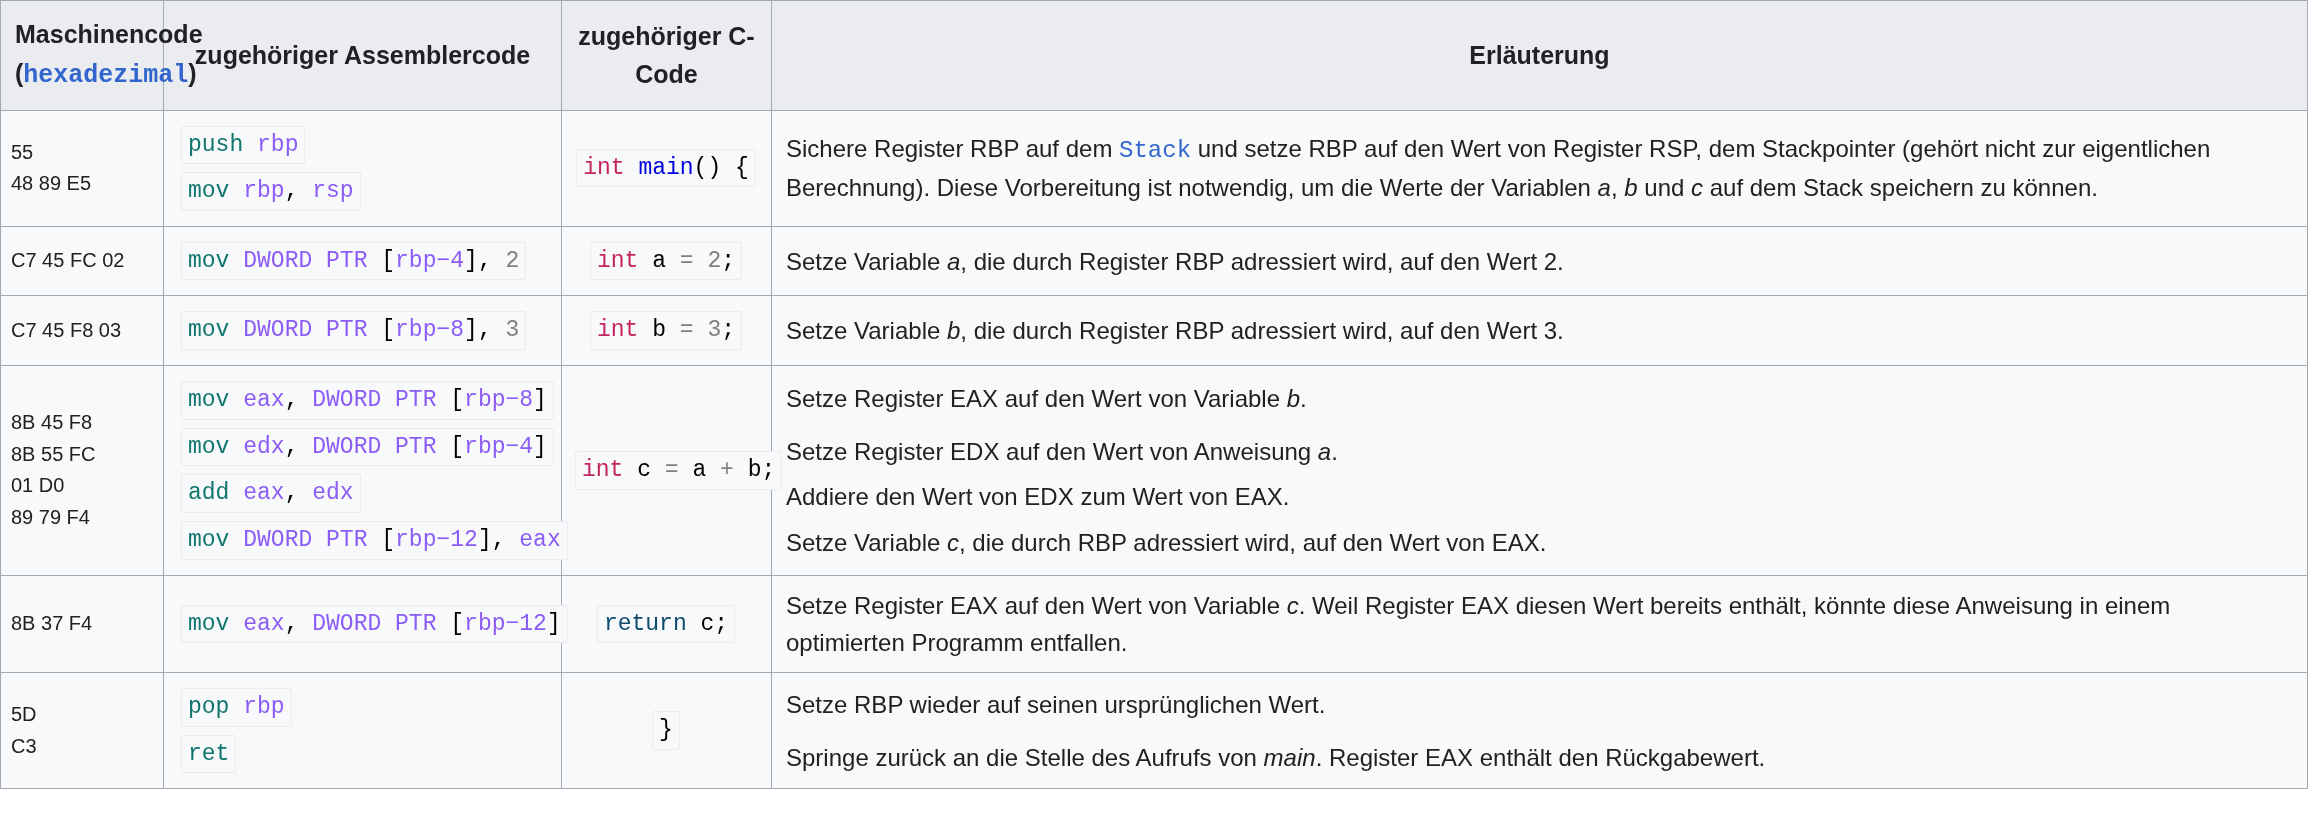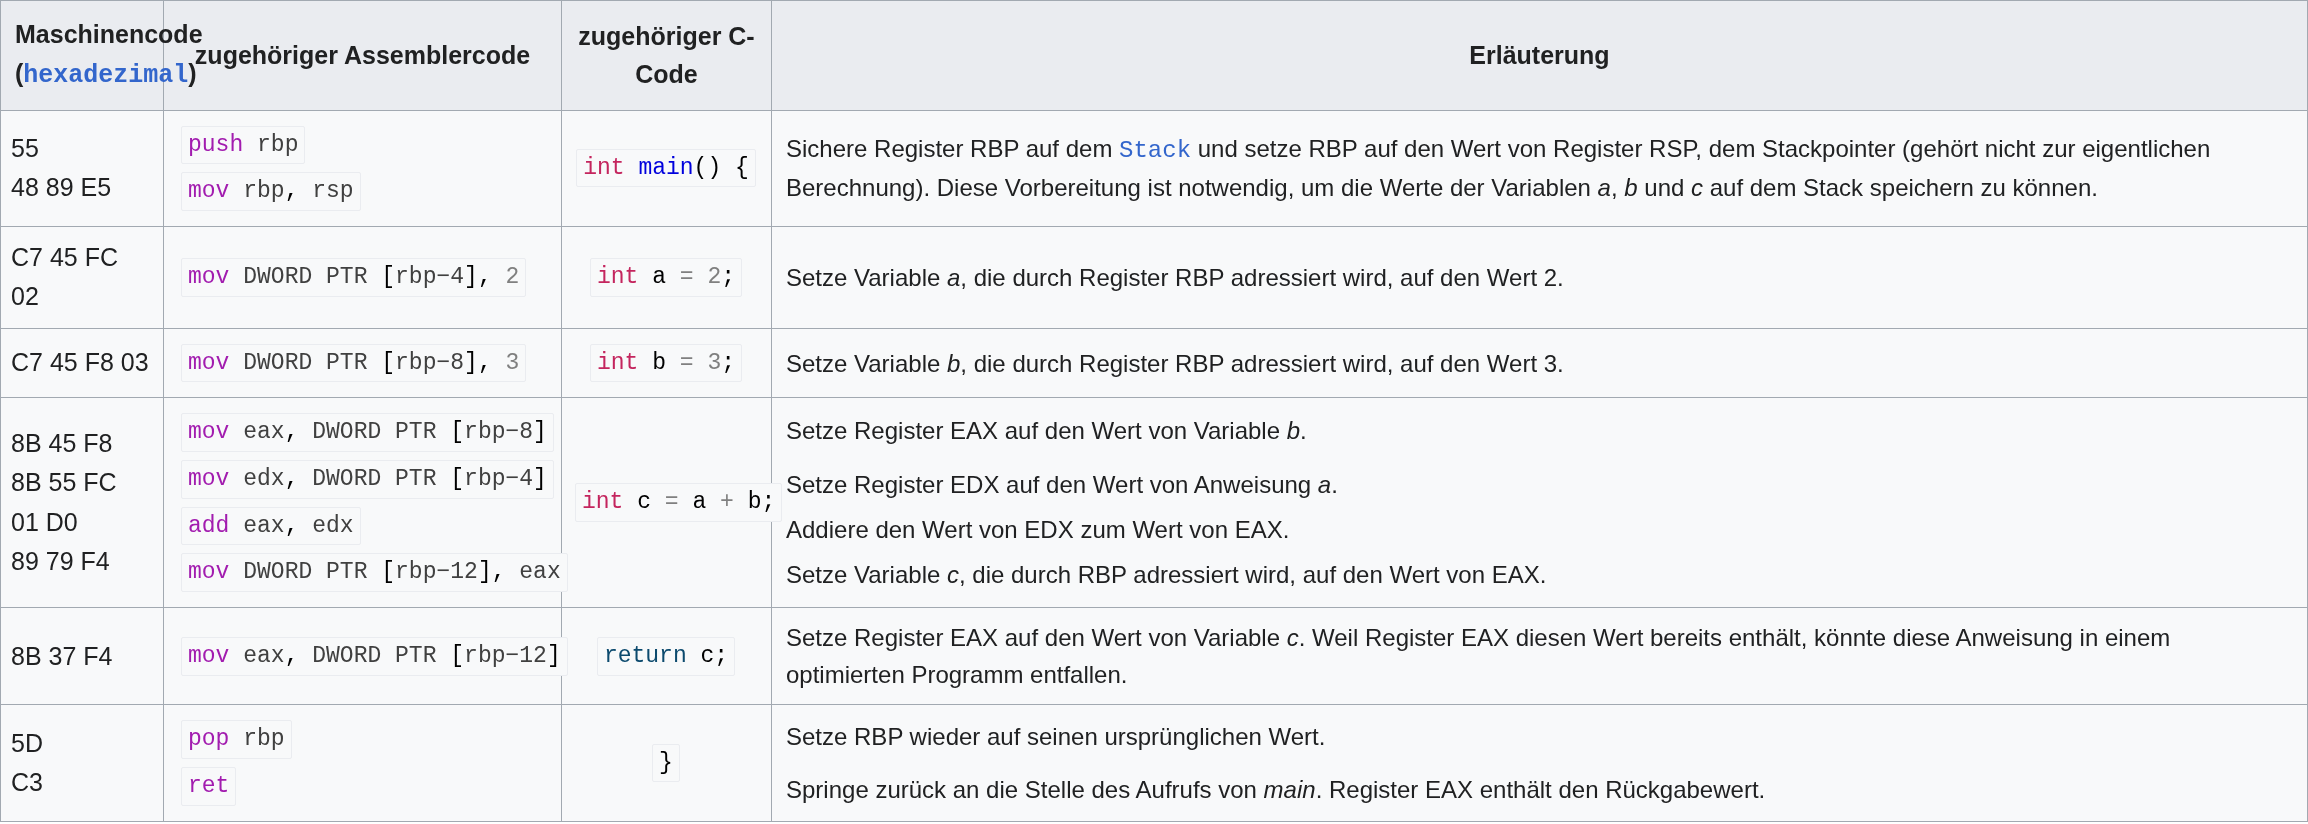--- a/index.html
+++ b/index.html
@@ -41,21 +41,21 @@
   }
 
   
   .col-mc   { width: 163px; }
   .col-asm  { width: 398px; }
   .col-c    { width: 210px; }
   .col-exp  { width: auto; }
 
   td.cell-mc {
     vertical-align: middle;
-    font-size: 25px;
+    font-size: 20px;
     line-height: 1.58;
     padding-left: 10px;
   }
   td.cell-asm { text-align: left; padding-left: 17px; }
   td.cell-c   { text-align: center; padding-left: 13px; }
   td.cell-exp { vertical-align: middle; padding-left: 14px; padding-right: 14px; }
 
   .hexlink { color: #3366cc; }
   a.link { color: #3366cc; text-decoration: none; font-family: Liberation Mono, monospace; }
 
@@ -68,22 +68,22 @@
     padding: 2px 6px;
     margin: 4px 0;
     font-family: "Liberation Mono", "DejaVu Sans Mono", monospace;
     font-size: 23px;
     line-height: 1.42;
     white-space: pre;
     color: #000000;
   }
 
   
-  .k-mnem   { color: #a21caf; }          
-  .k-reg    { color: #404040; }          
+  .k-mnem   { color: #0f766e; }          
+  .k-reg    { color: #8b5cf6; }          
   .k-punct  { color: #000000; }
   .k-num    { color: #808080; }          
   .c-type   { color: #c4255e; }          
   .c-fn     { color: #0000dd; }          
   .c-kw     { color: #0c4a6e; }          
   .c-op     { color: #808080; }
   .c-id     { color: #000000; }
 
   .exp-p { margin: 0; }
   .exp-p + .exp-p { margin-top: 16px; }

